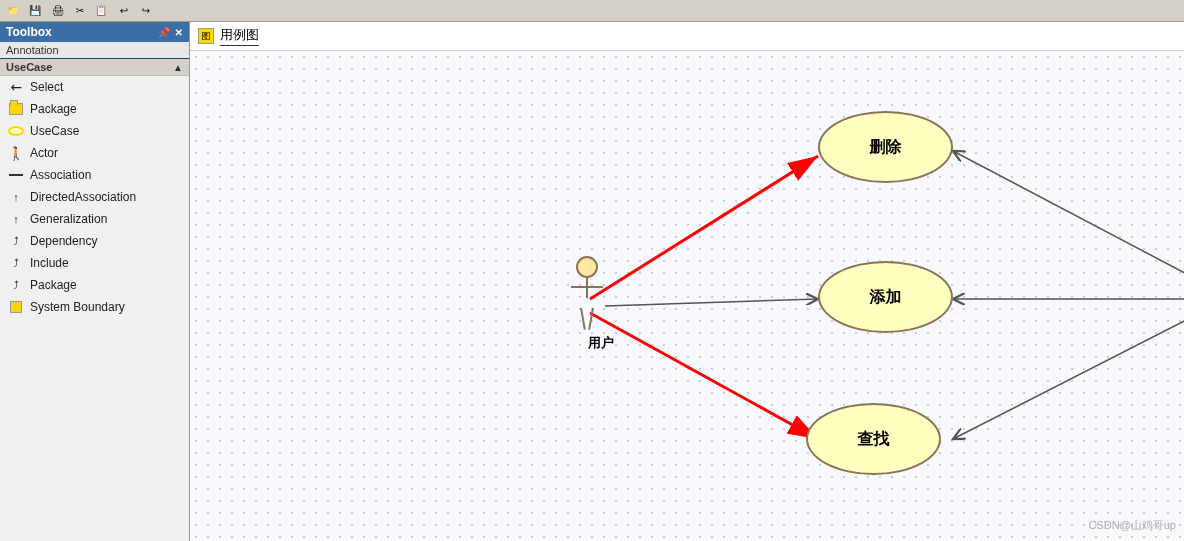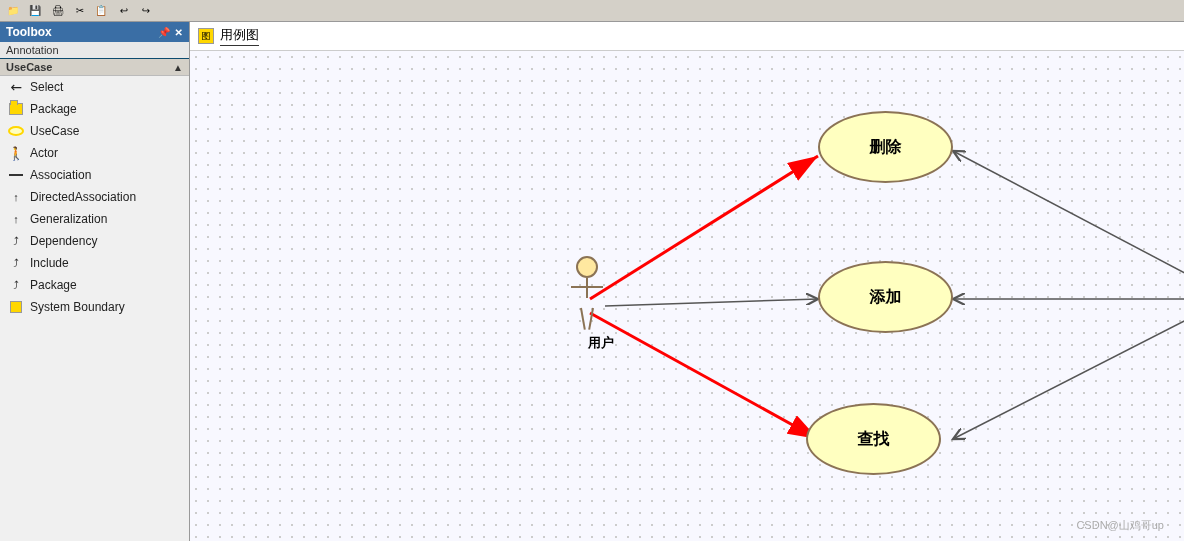--- a/index.html
+++ b/index.html
@@ -43,21 +43,21 @@
     
     .use-case-ellipse { position: absolute; border: 2px solid #8b7355; background: #ffffc0; border-radius: 50%; display: flex; align-items: center; justify-content: center; font-size: 14px; font-weight: bold; }
     .actor-figure { position: absolute; display: flex; flex-direction: column; align-items: center; font-size: 12px; }
     .actor-head { width: 20px; height: 20px; border: 2px solid #8b7355; border-radius: 50%; background: #ffe8a0; }
     .actor-label { margin-top: 4px; font-size: 12px; font-weight: bold; }
 
     
     .arrows-svg { position: absolute; top: 0; left: 0; width: 100%; height: 100%; pointer-events: none; }
 
     
-    .watermark { position: absolute; bottom: 8px; right: 20px; font-size: 11px; color: #aaa; }
+    .watermark { position: absolute; bottom: 8px; right: 8px; font-size: 11px; color: #aaa; }
   </style>
 </head>
 <body>
 
 <div class="main-container">
 
   <div class="toolbar-row">
     <div class="toolbar-btn">📁</div>
     <div class="toolbar-btn">💾</div>
     <div class="toolbar-btn">🖨</div>

